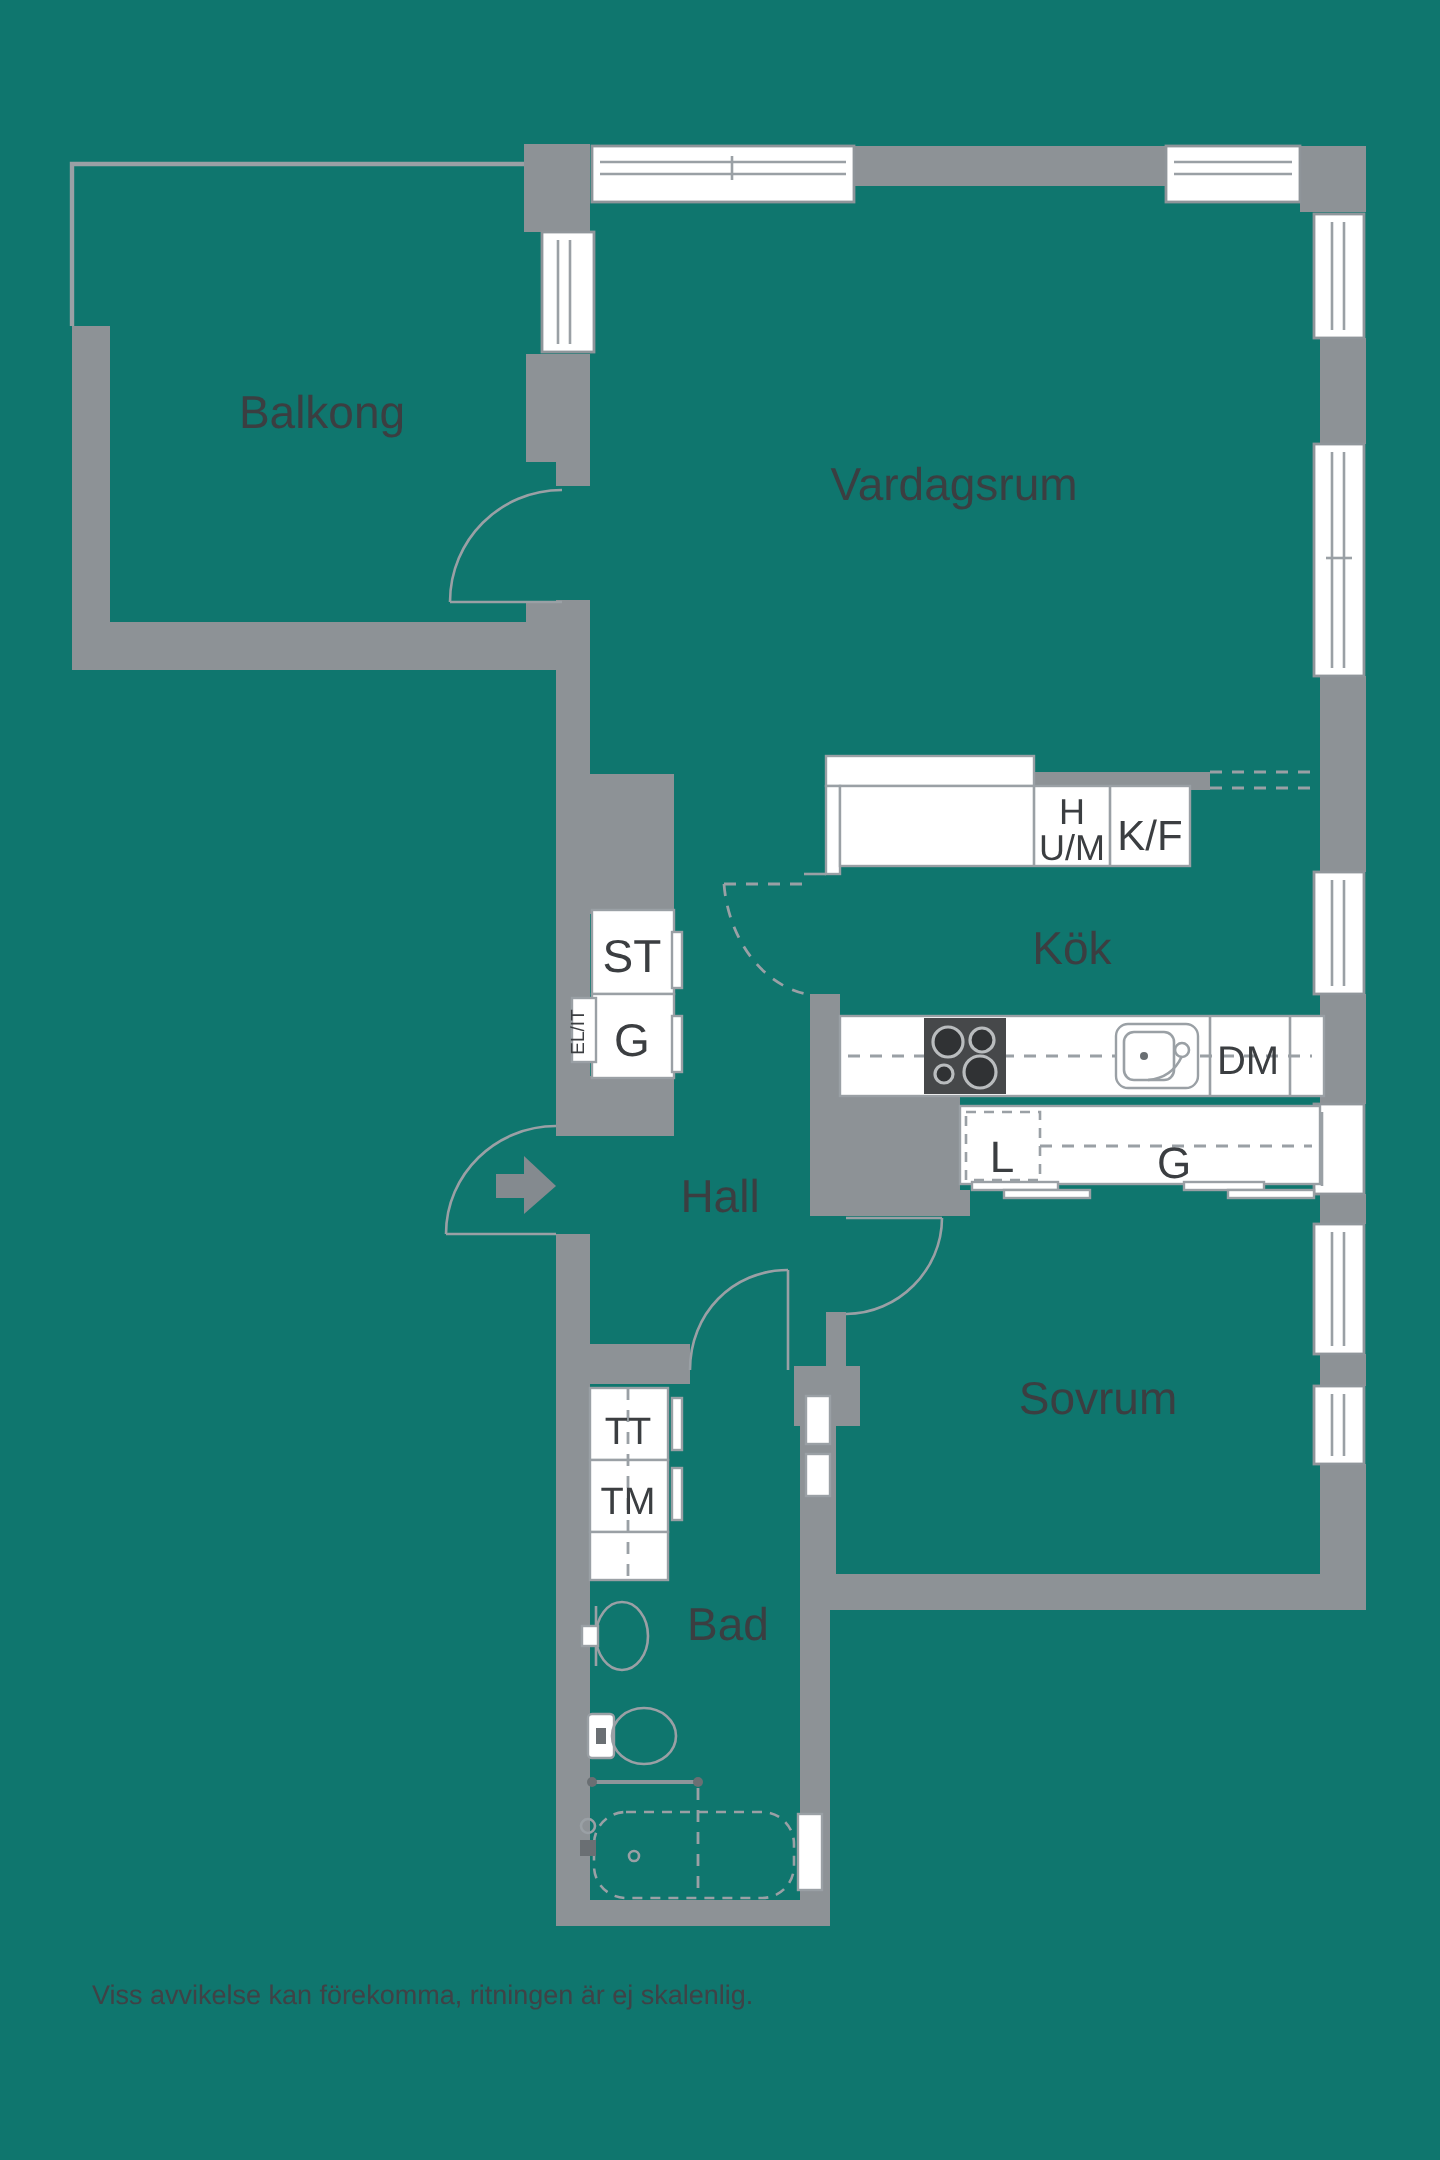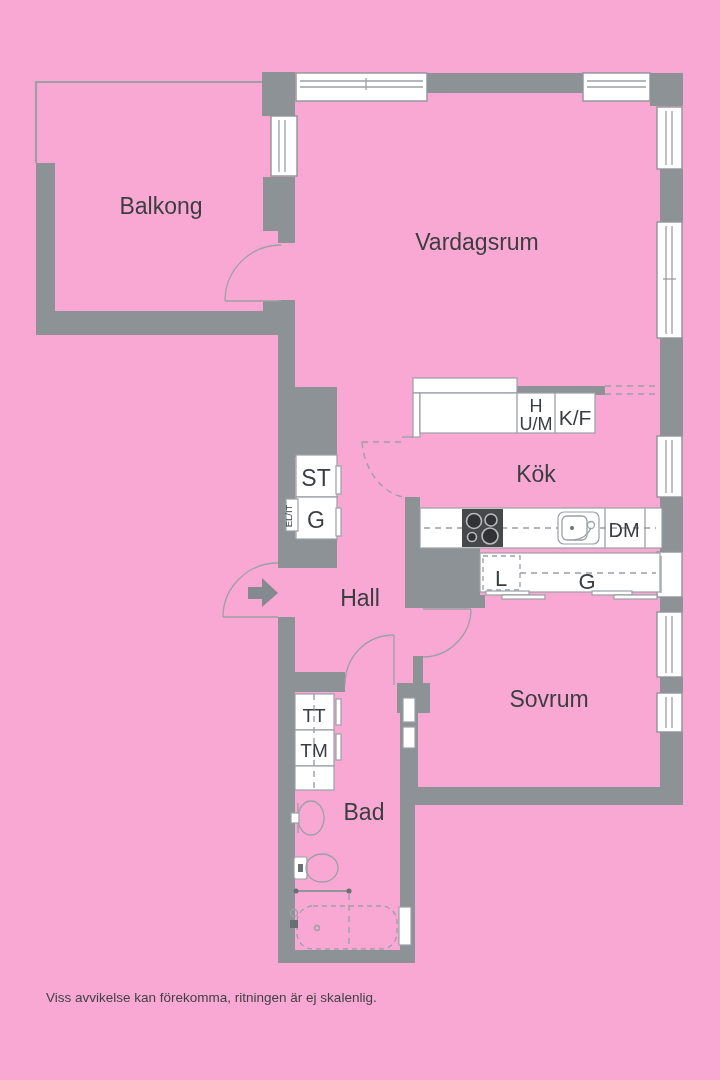--- a/index.html
+++ b/index.html
@@ -1,16 +1,16 @@
 <!DOCTYPE html>
 <html><head>
 <meta charset="utf-8">
 <style>
   html,body{margin:0;padding:0;background:#ffffff;}
-  .stage{position:relative;width:720px;height:1080px;background:#f9a8d4;overflow:hidden;}
+  .stage{position:relative;width:720px;height:1080px;background:#0f766e;overflow:hidden;}
   svg{display:block;}
   .wall{fill:#8d9296;stroke:none;}
   .wbox{fill:#ffffff;stroke:#8f959a;stroke-width:1.4;}
   .thin{fill:none;stroke:#9aa0a5;stroke-width:1.3;}
   .thinw{fill:#ffffff;stroke:#9aa0a5;stroke-width:1.2;}
   .dash{fill:none;stroke:#9aa0a5;stroke-width:1.4;stroke-dasharray:6 5;}
   .dashbox{fill:none;stroke:#9aa0a5;stroke-width:1.3;stroke-dasharray:5 4;}
   .rail{fill:none;stroke:#9aa0a5;stroke-width:2.2;}
   .dk{fill:#6a6f73;}
   text{font-family:"Liberation Sans","DejaVu Sans",sans-serif;fill:#3b3e41;}

